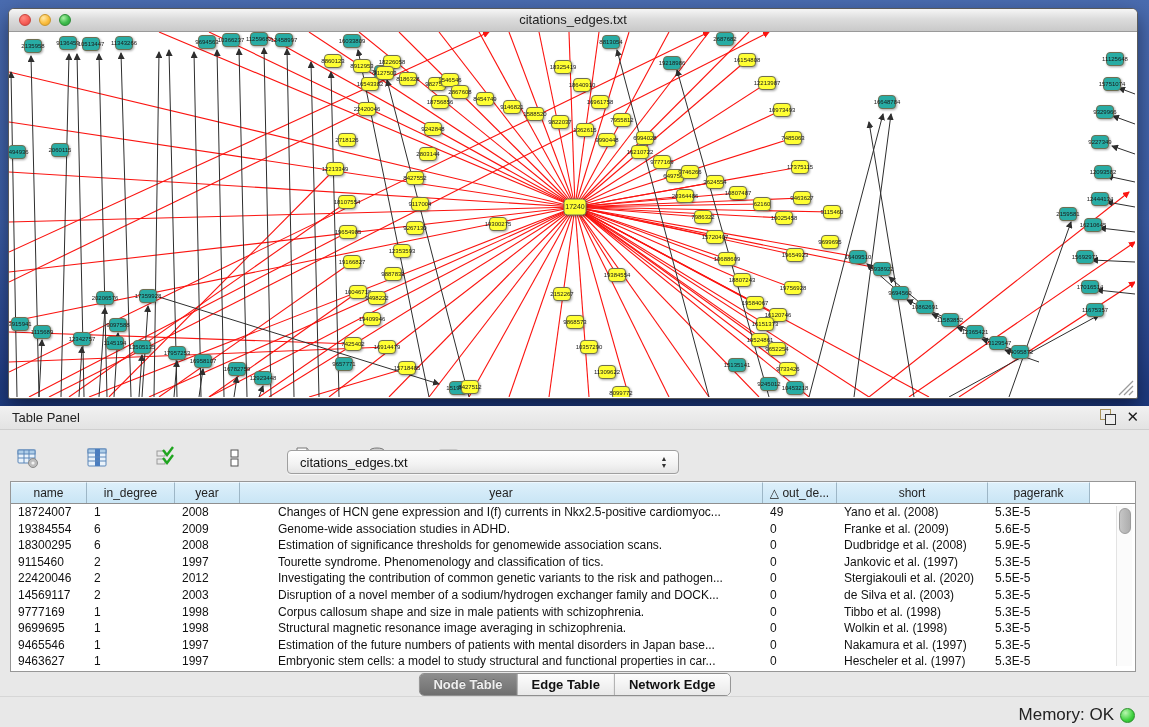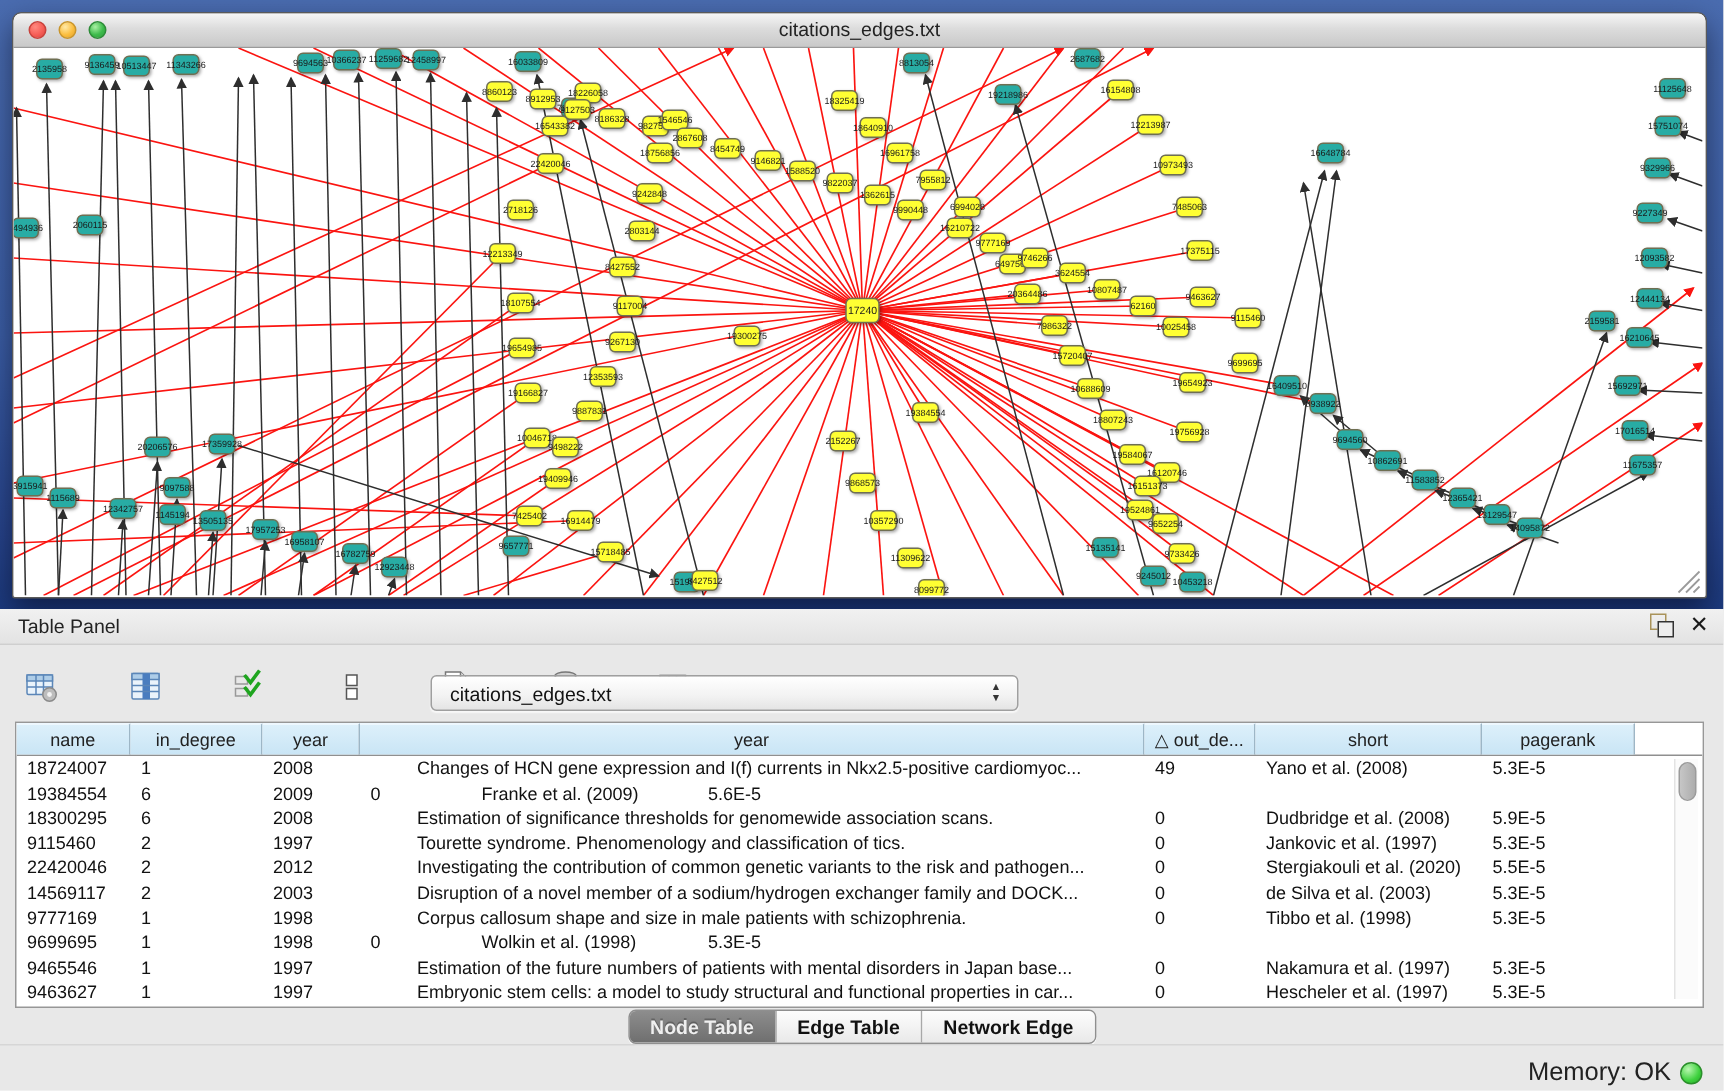--- a/index.html
+++ b/index.html
@@ -868,20 +868,21 @@
           <div class="dcell" style="width: 65px;">2008</div>
           <div class="dcell" style="width: 523px; padding-left: 38px;">Changes of HCN gene expression and I(f) currents in Nkx2.5-positive cardiomyoc...</div>
           <div class="dcell" style="width: 74px;">49</div>
           <div class="dcell" style="width: 151px;">Yano et al. (2008)</div>
           <div class="dcell" style="width: 102px;">5.3E-5</div>
         </div>
         <div class="drow">
           <div class="dcell" style="width: 76px;">19384554</div>
           <div class="dcell" style="width: 88px;">6</div>
           <div class="dcell" style="width: 65px;">2009</div>
+          <div class="dcell" style="width: 523px; padding-left: 38px;">Genome-wide association studies in ADHD.</div>
           <div class="dcell" style="width: 74px;">0</div>
           <div class="dcell" style="width: 151px;">Franke et al. (2009)</div>
           <div class="dcell" style="width: 102px;">5.6E-5</div>
         </div>
         <div class="drow">
           <div class="dcell" style="width: 76px;">18300295</div>
           <div class="dcell" style="width: 88px;">6</div>
           <div class="dcell" style="width: 65px;">2008</div>
           <div class="dcell" style="width: 523px; padding-left: 38px;">Estimation of significance thresholds for genomewide association scans.</div>
           <div class="dcell" style="width: 74px;">0</div>
@@ -921,20 +922,21 @@
           <div class="dcell" style="width: 65px;">1998</div>
           <div class="dcell" style="width: 523px; padding-left: 38px;">Corpus callosum shape and size in male patients with schizophrenia.</div>
           <div class="dcell" style="width: 74px;">0</div>
           <div class="dcell" style="width: 151px;">Tibbo et al. (1998)</div>
           <div class="dcell" style="width: 102px;">5.3E-5</div>
         </div>
         <div class="drow">
           <div class="dcell" style="width: 76px;">9699695</div>
           <div class="dcell" style="width: 88px;">1</div>
           <div class="dcell" style="width: 65px;">1998</div>
+          <div class="dcell" style="width: 523px; padding-left: 38px;">Structural magnetic resonance image averaging in schizophrenia.</div>
           <div class="dcell" style="width: 74px;">0</div>
           <div class="dcell" style="width: 151px;">Wolkin et al. (1998)</div>
           <div class="dcell" style="width: 102px;">5.3E-5</div>
         </div>
         <div class="drow">
           <div class="dcell" style="width: 76px;">9465546</div>
           <div class="dcell" style="width: 88px;">1</div>
           <div class="dcell" style="width: 65px;">1997</div>
           <div class="dcell" style="width: 523px; padding-left: 38px;">Estimation of the future numbers of patients with mental disorders in Japan base...</div>
           <div class="dcell" style="width: 74px;">0</div>

